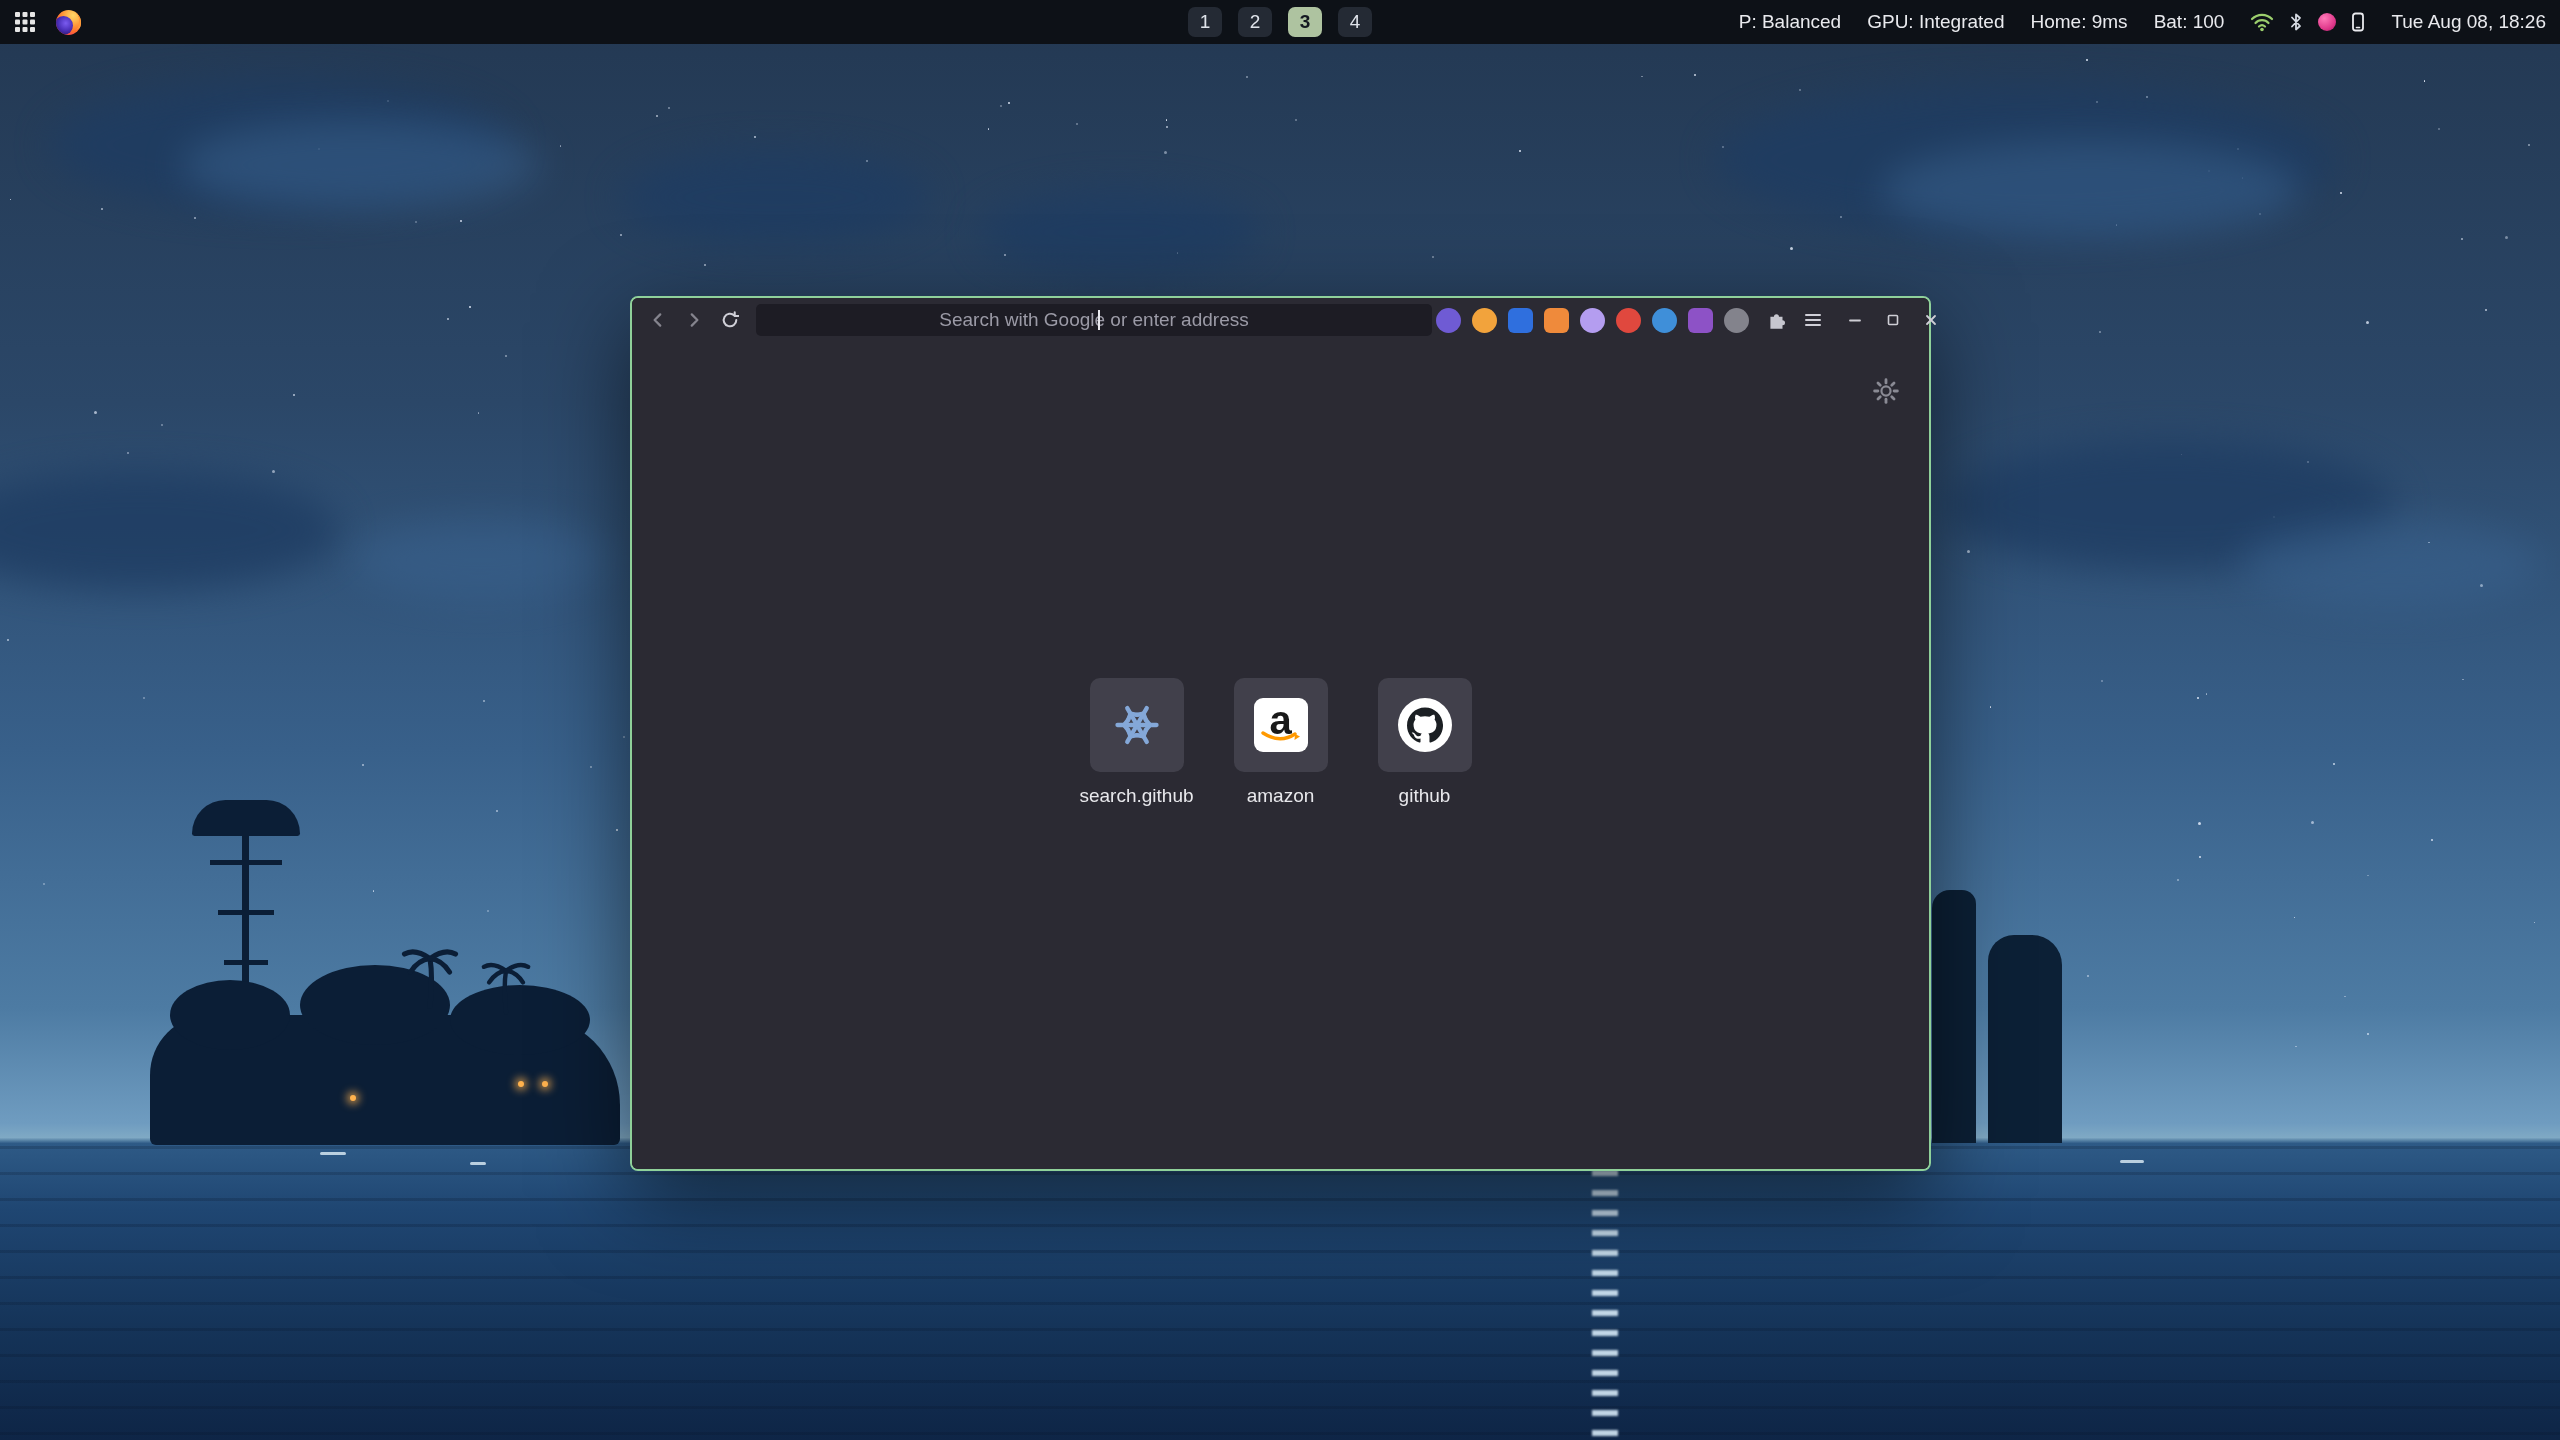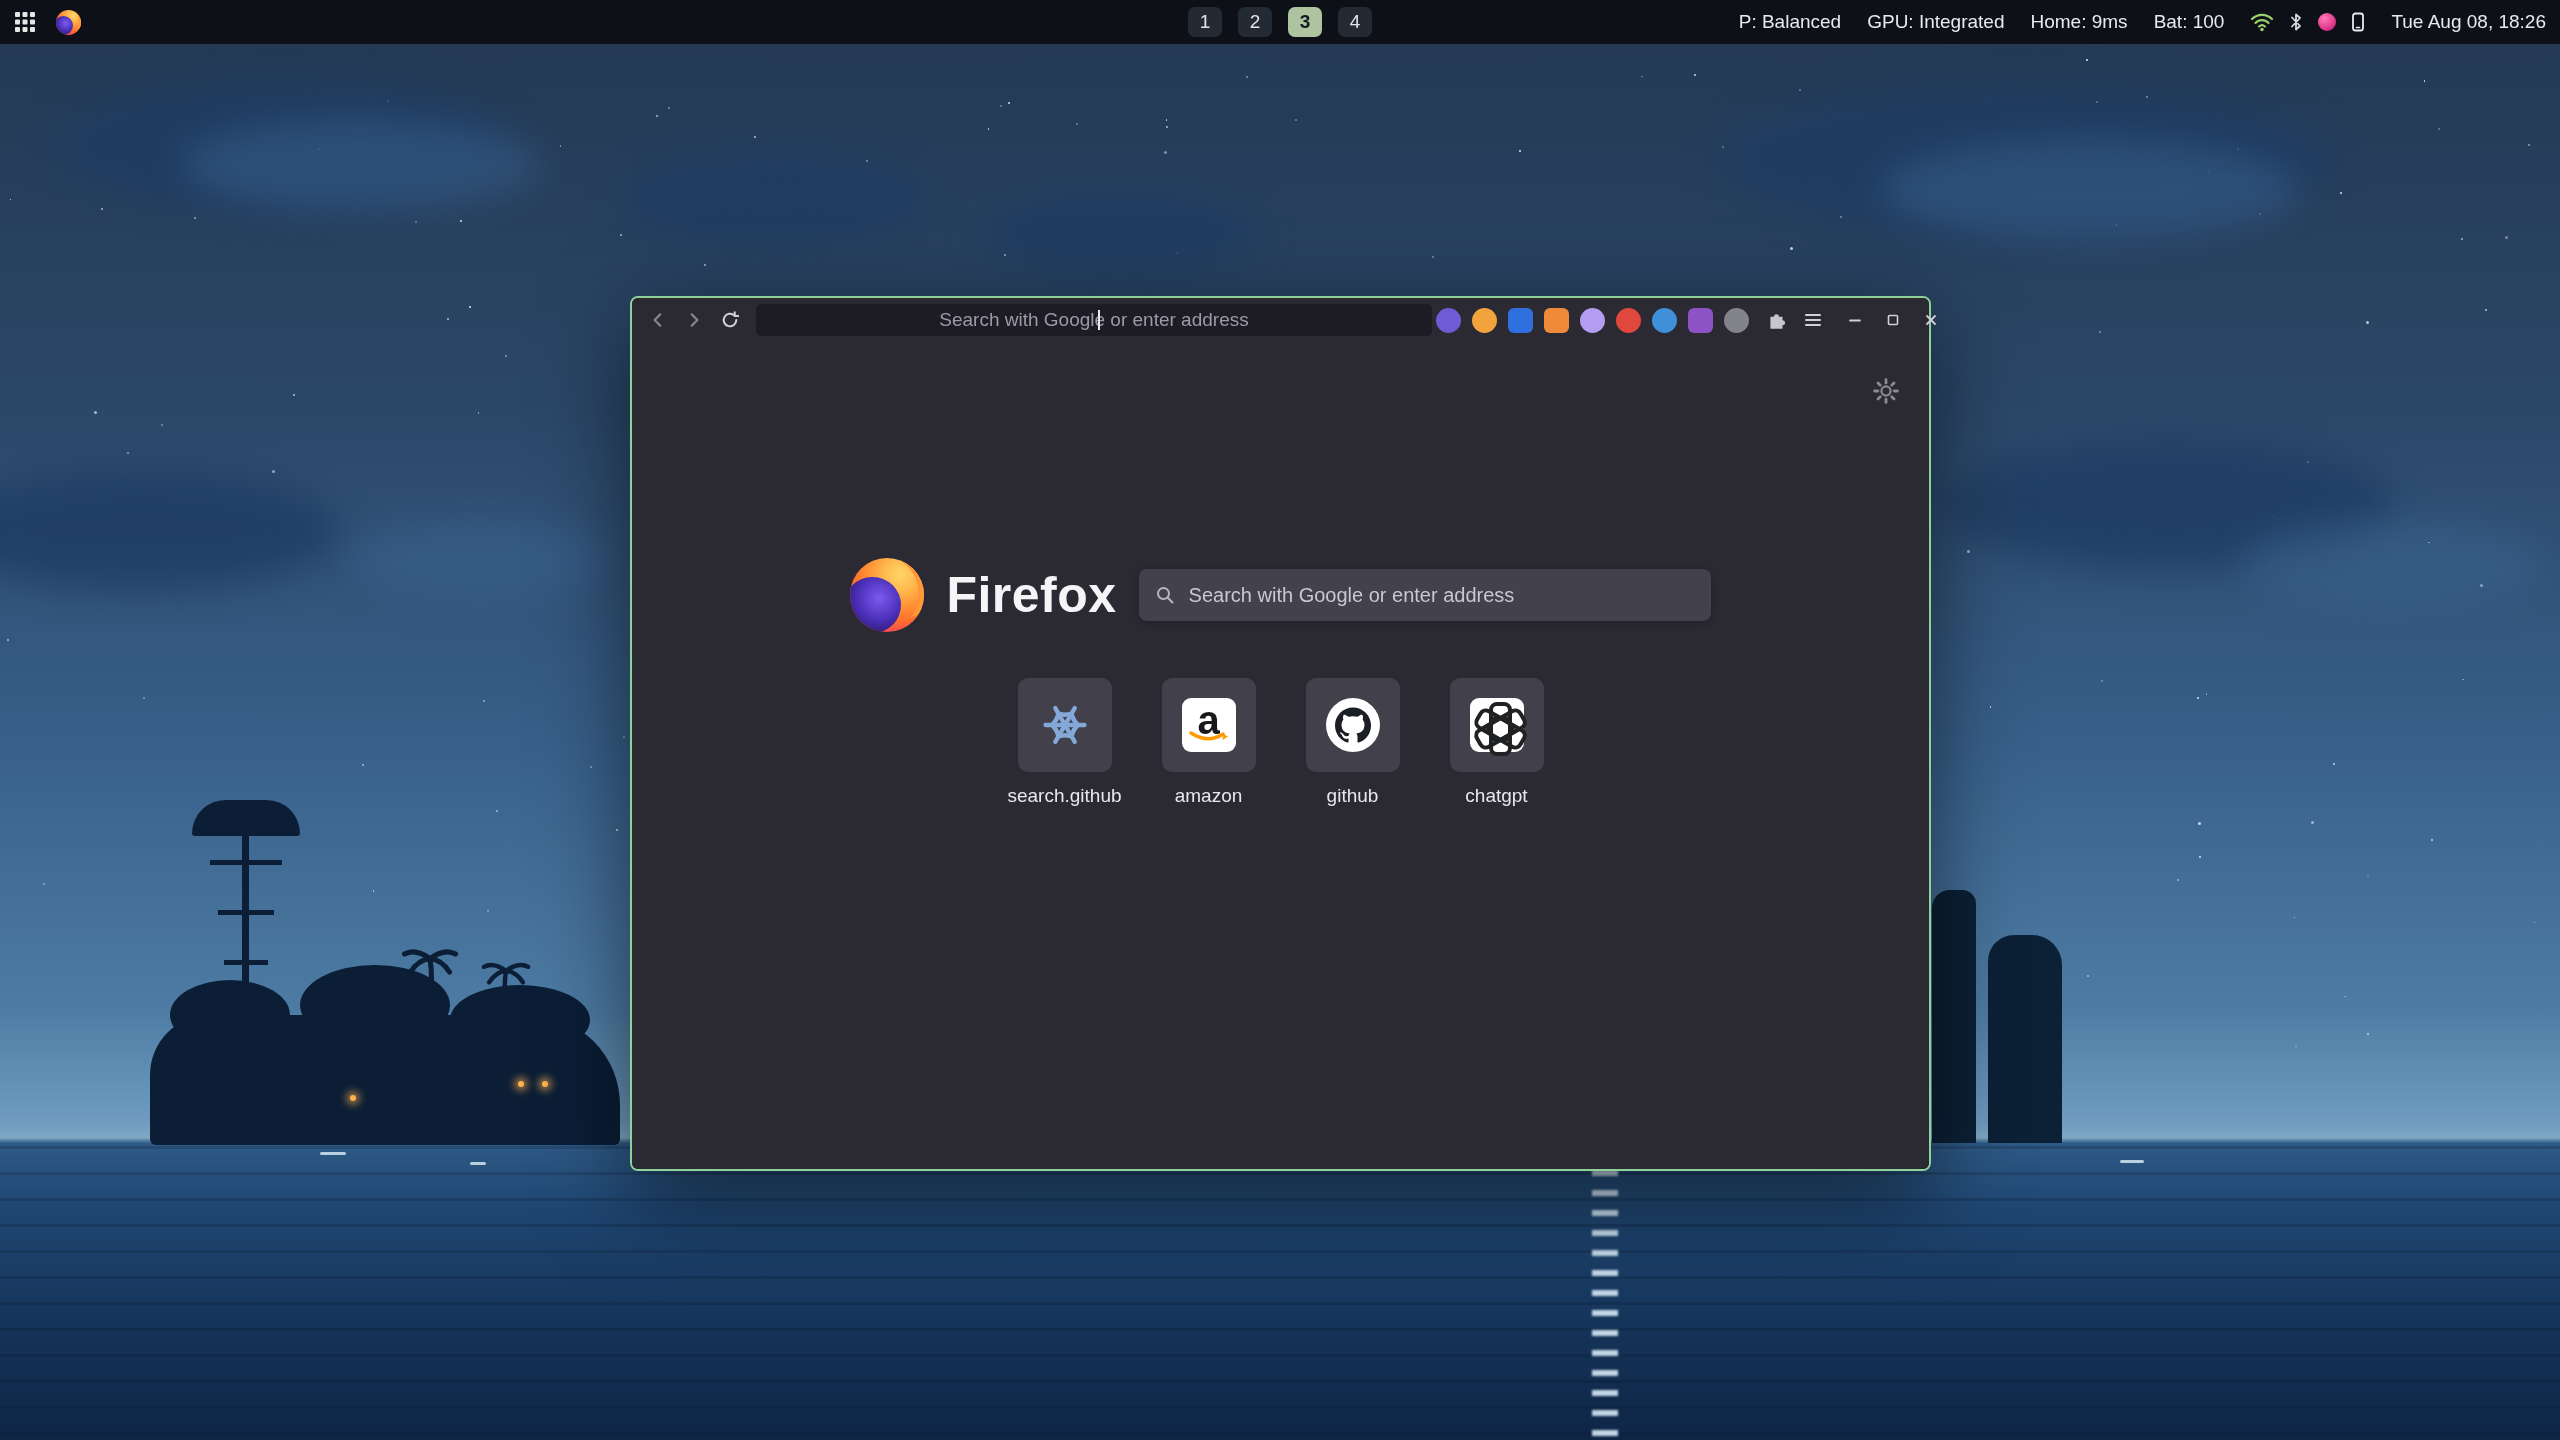--- a/index.html
+++ b/index.html
@@ -486,31 +486,20 @@
           <line x1="1.5" y1="12" x2="4.5" y2="12"></line>
             <line x1="19.5" y1="12" x2="22.5" y2="12"></line>
           <line x1="4.6" y1="4.6" x2="6.7" y2="6.7"></line>
             <line x1="17.3" y1="17.3" x2="19.4" y2="19.4"></line>
           <line x1="4.6" y1="19.4" x2="6.7" y2="17.3"></line>
             <line x1="17.3" y1="6.7" x2="19.4" y2="4.6"></line>
         </g>
       </svg>
     </div>
 
-    <div class="hero">
-      <div class="fxlogo hero-logo"></div>
-      <div class="wordmark">Firefox</div>
-      <div class="searchbox">
-        <svg width="20" height="20" viewBox="0 0 20 20">
-          <circle cx="8.5" cy="8.5" r="5.5" stroke="#b6b6bf" stroke-width="2" fill="none"></circle>
-          <line x1="12.8" y1="12.8" x2="17.5" y2="17.5" stroke="#b6b6bf" stroke-width="2" stroke-linecap="round"></line>
-        </svg>
-        <input type="text" placeholder="Search with Google or enter address" style="">
-      </div>
-    </div>
 
     <div class="tiles">
 
       <div class="tile">
         <div class="card">
           <svg width="52" height="52" viewBox="0 0 48 48">
             <g stroke="#84a8d8" stroke-width="4" stroke-linecap="round">
               <g>
                   <line x1="24" y1="24" x2="42" y2="24"></line>
                   <line x1="36" y1="24" x2="32" y2="19"></line>
@@ -565,32 +554,17 @@
           <div class="whitecirc">
             <svg width="36" height="36" viewBox="0 0 24 24">
               <path fill="#1b1f23" d="M12 0.297c-6.63 0-12 5.373-12 12 0 5.303 3.438 9.8 8.205 11.385 0.6 0.113 0.82-0.258 0.82-0.577 0-0.285-0.01-1.04-0.015-2.04-3.338 0.724-4.042-1.61-4.042-1.61-0.546-1.387-1.333-1.756-1.333-1.756-1.089-0.745 0.083-0.729 0.083-0.729 1.205 0.084 1.839 1.237 1.839 1.237 1.07 1.834 2.807 1.304 3.492 0.997 0.107-0.775 0.418-1.305 0.762-1.604-2.665-0.305-5.467-1.334-5.467-5.931 0-1.31 0.469-2.381 1.236-3.221-0.124-0.303-0.535-1.524 0.117-3.176 0 0 1.008-0.322 3.301 1.23 0.957-0.266 1.983-0.399 3.003-0.404 1.02 0.005 2.047 0.138 3.006 0.404 2.291-1.552 3.297-1.23 3.297-1.23 0.653 1.653 0.242 2.874 0.118 3.176 0.77 0.84 1.235 1.911 1.235 3.221 0 4.609-2.807 5.624-5.479 5.921 0.43 0.372 0.823 1.102 0.823 2.222 0 1.606-0.015 2.898-0.015 3.293 0 0.322 0.216 0.694 0.825 0.576 4.765-1.589 8.199-6.086 8.199-11.386 0-6.627-5.373-12-12-12z"></path>
             </svg>
           </div>
         </div>
         <span class="tile-label">github</span>
       </div>
 
 
-      <div class="tile">
-        <div class="card">
-          <div class="whitesq">
-            <div class="knot">
-              <i></i>
-                <i></i>
-                <i></i>
-                <i></i>
-                <i></i>
-                <i></i>
-            </div>
-          </div>
-        </div>
-        <span class="tile-label">chatgpt</span>
-      </div>
 
 
     </div>
   </div>
 </div>
 
 </body></html>

